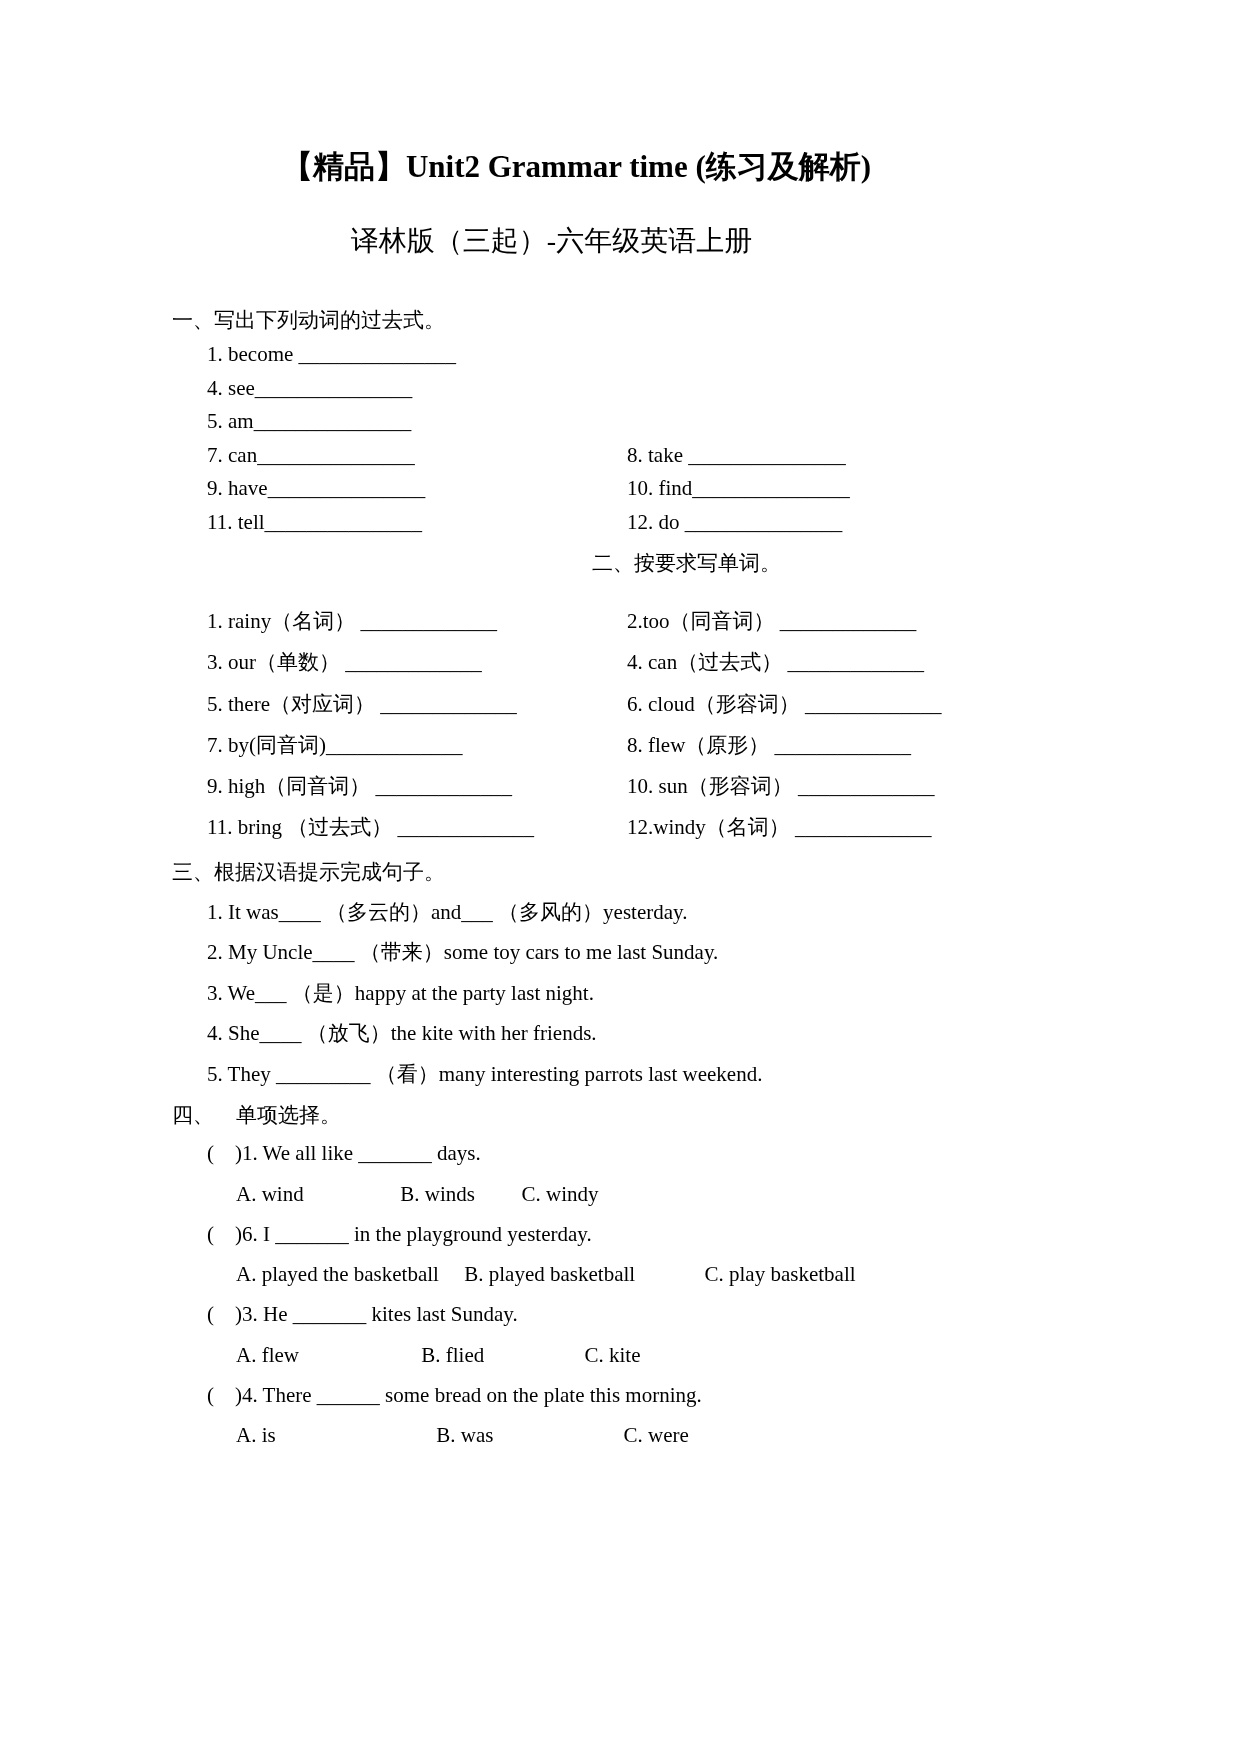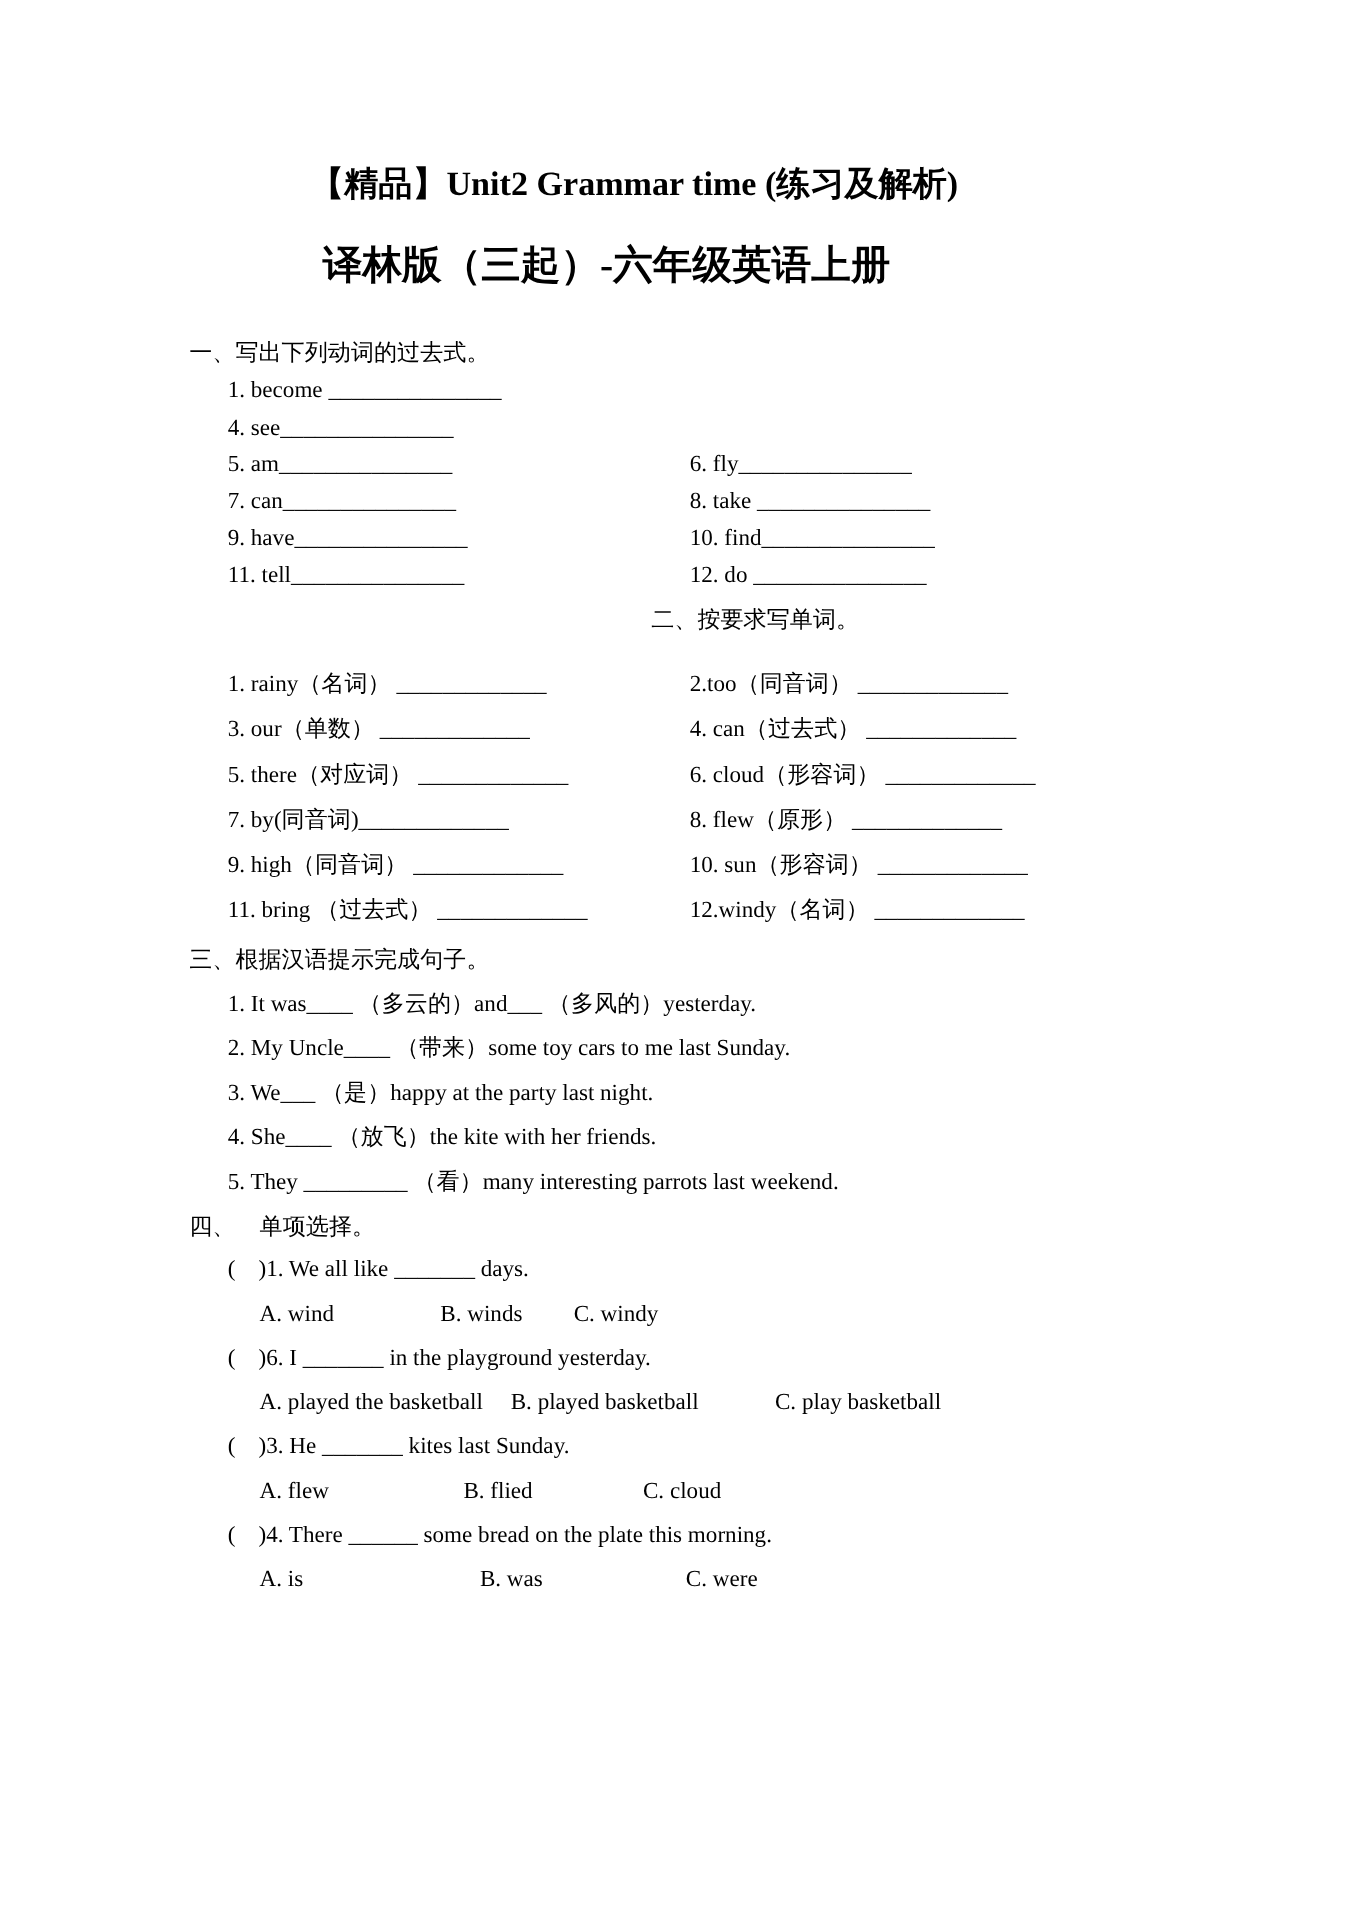--- a/index.html
+++ b/index.html
@@ -25,22 +25,22 @@
     text-align: center;
     padding-right: 88px;
   }
   .doc-title {
     font-size: 31px;
     font-weight: bold;
     line-height: 38px;
     margin: 0 0 36px 0;
   }
   .doc-subtitle {
-    font-size: 36px;
-    font-weight: bold;
+    font-size: 28px;
+    font-weight: normal;
     line-height: 38px;
     margin: 0 0 42px 0;
     padding-right: 50px;
   }
 
   .body-area {
     padding-left: 172px;
     padding-right: 40px;
     font-size: 21px;
   }
@@ -100,21 +100,20 @@
     <p class="sec-heading mt-s1" data-bind="doc.sections.0.heading">一、写出下列动词的过去式。</p>
     <div class="rows-1">
       <div class="row">
         <span data-bind="doc.sections.0.rows.0.left">1. become _______________</span>
       </div>
       <div class="row">
         <span data-bind="doc.sections.0.rows.1.right">4. see_______________</span>
       </div>
       <div class="row">
         <span data-bind="doc.sections.0.rows.2.left">5. am_______________</span>
-        <span data-bind="doc.sections.0.rows.2.right">6. fly_______________</span>
       </div>
       <div class="row">
         <span data-bind="doc.sections.0.rows.3.left">7. can_______________</span>
         <span data-bind="doc.sections.0.rows.3.right">8. take _______________</span>
       </div>
       <div class="row">
         <span data-bind="doc.sections.0.rows.4.left">9. have_______________</span>
         <span data-bind="doc.sections.0.rows.4.right">10. find_______________</span>
       </div>
       <div class="row">
@@ -174,21 +173,21 @@
       <div class="q-opts q2">
         <span class="opt opt1" data-bind="doc.sections.3.questions.1.options.0">A. played the basketball</span>
         <span class="opt opt2" data-bind="doc.sections.3.questions.1.options.1">B. played basketball</span>
         <span class="opt opt3" data-bind="doc.sections.3.questions.1.options.2">C. play basketball</span>
       </div>
 
       <div class="q-stem" data-bind="doc.sections.3.questions.2.stem">(    )3. He _______ kites last Sunday.</div>
       <div class="q-opts q3">
         <span class="opt opt1" data-bind="doc.sections.3.questions.2.options.0">A. flew</span>
         <span class="opt opt2" data-bind="doc.sections.3.questions.2.options.1">B. flied</span>
-        <span class="opt opt3" data-bind="doc.sections.3.questions.2.options.2">C. cloud</span>
+        <span class="opt opt3" data-bind="doc.sections.3.questions.2.options.2">C. kite</span>
       </div>
 
       <div class="q-stem" data-bind="doc.sections.3.questions.3.stem">(    )4. There ______ some bread on the plate this morning.</div>
       <div class="q-opts q4">
         <span class="opt opt1" data-bind="doc.sections.3.questions.3.options.0">A. is</span>
         <span class="opt opt2" data-bind="doc.sections.3.questions.3.options.1">B. was</span>
         <span class="opt opt3" data-bind="doc.sections.3.questions.3.options.2">C. were</span>
       </div>
 
     </div>

